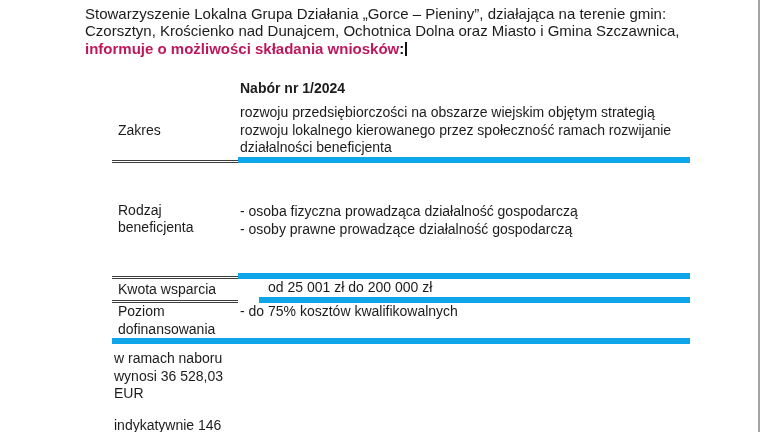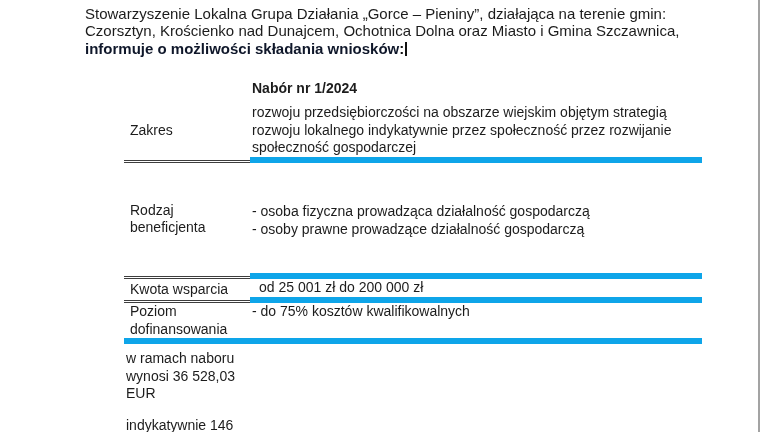--- a/index.html
+++ b/index.html
@@ -30,39 +30,39 @@
     position: absolute;
     left: 85px;
     top: 5px;
     width: 640px;
     font-size: 15px;
     line-height: 17.4px;
     color: #1c1c1c;
   }
   .intro-line { white-space: nowrap; }
   .red-bold {
-    color: #0f172a;
+    color: #be185d;
     font-weight: bold;
   }
   .colon {
     color: #111111;
     font-weight: bold;
   }
   .caret {
     display: inline-block;
     width: 1.5px;
     height: 14px;
     background: #111111;
     vertical-align: -2px;
     margin-left: 1px;
   }
   
   .ntable {
     position: absolute;
-    left: 124px;
+    left: 112px;
     top: 80px;
     width: 578px;
     font-size: 14px;
     line-height: 17.5px;
     color: #1c1c1c;
   }
   .trow {
     display: grid;
     grid-template-columns: 126px 1fr;
   }
@@ -80,21 +80,21 @@
   .r1 .val { padding-top: 3px; }
 
   .r2 { height: 27px; }
   .r2 .lbl, .r2 .val { display: flex; align-items: center; }
 
   .r3 { height: 117px; }
   .r3 .lbl { display: flex; align-items: center; }
   .r3 .val { padding-top: 41px; }
   .r3 .val .vl2 { }
 
-  .r4 { height: 21px; }
+  .r4 { height: 21px; gap: 21px; }
   .r4 .lbl, .r4 .val { display: flex; align-items: center; }
   .r4 .val { padding-left: 9px; }
 
   .r5 { height: 44px; }
   .r5 .lbl { padding-top: 3px; }
   .r5 .val { padding-top: 3px; }
 
   .r6 { height: 61px; }
   .r6 .lbl { display: flex; align-items: center; }
   .r6 .val { padding-top: 6px; }
@@ -115,22 +115,22 @@
 
     <div class="trow hdr">
       <div class="cell lbl"></div>
       <div class="cell val">Nabór nr 1/2024</div>
     </div>
 
     <div class="trow r1">
       <div class="cell lbl dbl">Zakres</div>
       <div class="cell val sgl">
         <div>rozwoju przedsiębiorczości na obszarze wiejskim objętym strategią</div>
-        <div>rozwoju lokalnego indykatywnie przez społeczność przez rozwijanie</div>
-        <div>społeczność gospodarczej</div>
+        <div>rozwoju lokalnego kierowanego przez społeczność ramach rozwijanie</div>
+        <div>działalności beneficjenta</div>
       </div>
     </div>
 
 
     <div class="trow r3">
       <div class="cell lbl dbl">Rodzaj beneficjenta</div>
       <div class="cell val sgl">
         <div class="vl1">- osoba fizyczna prowadząca działalność gospodarczą</div>
         <div class="vl2">- osoby prawne prowadzące działalność gospodarczą</div>
       </div>

